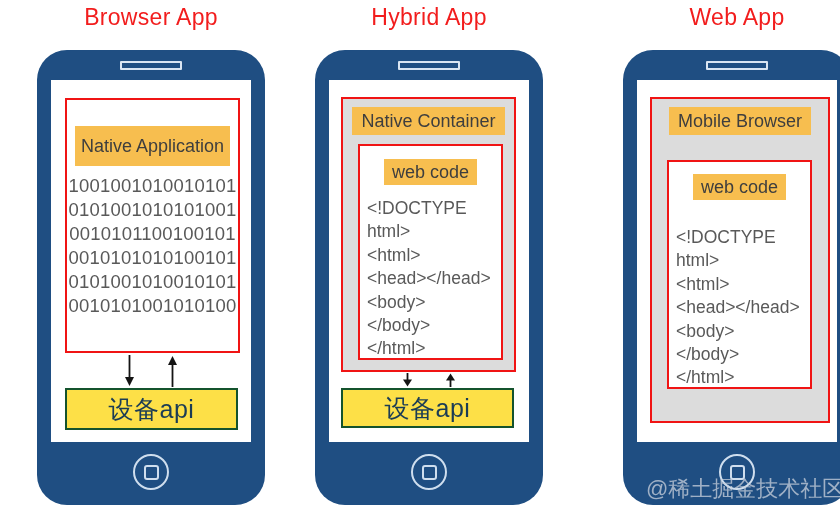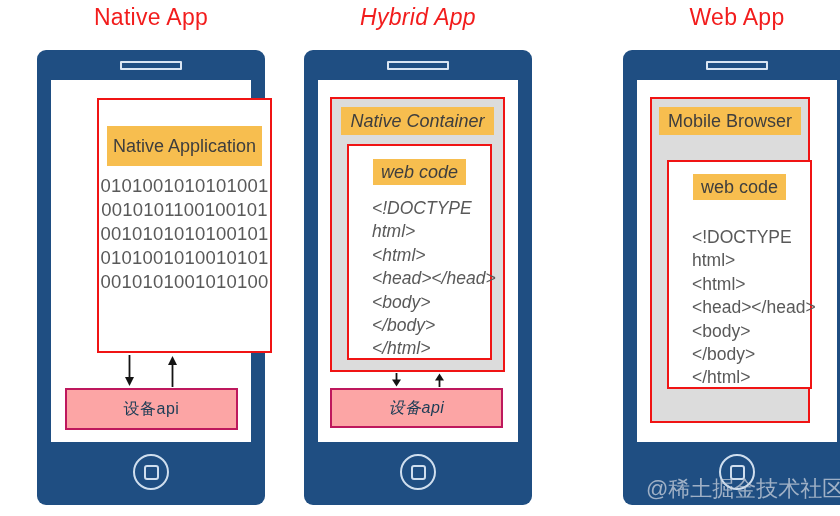--- a/index.html
+++ b/index.html
@@ -1,94 +1,95 @@
 <!DOCTYPE html>
 <html><head>
 <meta charset="utf-8">
 <style>
   html,body{margin:0;padding:0;background:#fff;}
   .canvas{
     position:relative;width:840px;height:516px;background:#ffffff;overflow:hidden;
     font-family:"Liberation Sans","DejaVu Sans",sans-serif;
   }
   .col{position:absolute;top:0;width:228px;height:516px;}
-  .col1{left:37px;} .col2{left:304px;font-style:italic;} .col3{left:591px;margin-left:32px;}
+  .col1{left:37px;} .col2{left:315px;} .col3{left:591px;margin-left:32px;}
   .title{
     position:absolute;top:4px;left:0;width:100%;text-align:center;
     font-size:23px;font-weight:400;color:#f21d1d;letter-spacing:.3px;
   }
   .phone{
     position:absolute;top:50px;left:0;width:228px;height:455px;
-    background:#1f4e82;border-radius:9px;
+    background:#1f4e82;border-radius:30px;
   }
   .speaker{
     position:absolute;top:11px;left:50%;transform:translateX(-50%);
     width:58px;height:5px;border:2px solid #d9e5f2;background:#1f4e82;border-radius:1px;
   }
   .screen{
     position:absolute;left:14px;right:14px;top:30px;bottom:63px;background:#ffffff;
   }
   .home{
     position:absolute;bottom:15px;left:50%;transform:translateX(-50%);
     width:36px;height:36px;border:2px solid #cfdeee;border-radius:50%;
     box-sizing:border-box;display:flex;align-items:center;justify-content:center;
   }
   .home-sq{width:15px;height:15px;border:2px solid #cfdeee;border-radius:3px;box-sizing:border-box;}
   .redbox{border:2px solid #f01414;box-sizing:border-box;position:absolute;}
-  .native-box{left:14px;top:18px;width:175px;height:255px;background:#fff;text-align:center;margin-left:32px;}
+  .native-box{left:14px;top:18px;width:175px;height:255px;background:#fff;text-align:center;}
   .chip{
     display:inline-block;background:#f7be4f;color:#3e3e3e;font-size:18px;line-height:20px;
   }
   .chip-app{margin-top:26px;padding:10px 6px;}
   .chip-container{margin-top:8px;padding:4px 9px;}
   .chip-webcode{padding:3px 8px;}
   .binary{
     margin-top:8px;font-size:18.5px;line-height:24px;color:#595959;letter-spacing:.2px;white-space:nowrap;
   }
   .container-box{left:12px;top:17px;width:175px;height:275px;background:#dcdcdc;text-align:center;}
-  .container-box3{left:13px;top:17px;width:160px;height:326px;background:#dcdcdc;text-align:center;}
+  .container-box3{left:13px;top:17px;width:180px;height:326px;background:#dcdcdc;text-align:center;}
   .inner-box{left:15px;top:45px;width:145px;height:216px;background:#fff;text-align:center;}
   .inner-box3{left:15px;top:61px;width:145px;height:229px;background:#fff;text-align:center;}
   .inner-box .chip-webcode{margin-top:13px;}
   .inner-box3 .chip-webcode{margin-top:12px;}
   .code{
-    text-align:left;padding-left:23px;font-size:17.5px;line-height:23.4px;color:#595959;white-space:nowrap;
+    text-align:left;padding-left:7px;font-size:17.5px;line-height:23.4px;color:#595959;white-space:nowrap;
   }
   .inner-box .code{margin-top:12px;}
   .inner-box3 .code{margin-top:26px;}
   .arrows{
     position:absolute;left:50%;transform:translateX(-50%);
     display:flex;gap:31px;align-items:flex-start;
   }
   .arrows-tall{top:275px;height:32px;}
   .arrows-short{top:293px;height:14px;}
   .api{
-    position:absolute;background:#fca5a5;border:2px solid #be185d;box-sizing:border-box;
-    color:#1b3c55;font-size:16px;display:flex;align-items:center;justify-content:center;
+    position:absolute;background:#fde047;border:2px solid #14532d;box-sizing:border-box;
+    color:#1b3c55;font-size:25px;display:flex;align-items:center;justify-content:center;
     letter-spacing:.5px;
   }
   .api1{left:14px;top:308px;width:173px;height:42px;}
   .api2{left:12px;top:308px;width:173px;height:40px;}
   .wm{position:absolute;white-space:nowrap;}
   .wm-juejin{left:646px;top:474px;font-size:22px;color:rgba(203,210,220,0.75);}
   .wm-csdn{left:632px;top:512px;font-size:28px;color:rgba(168,180,195,0.85);}
 </style>
 </head>
 <body>
 
 <div class="canvas">
 
   <div class="col col1">
-    <div class="title">Native App</div>
+    <div class="title">Browser App</div>
     <div class="phone">
       <div class="speaker"></div>
       <div class="screen">
         <div class="redbox native-box">
           <div class="chip chip-app">Native Application</div>
           <div class="binary">
+            <div>1001001010010101</div>
             <div>0101001010101001</div>
             <div>0010101100100101</div>
             <div>0010101010100101</div>
             <div>0101001010010101</div>
             <div>0010101001010100</div>
           </div>
         </div>
         <div class="arrows arrows-tall">
           <svg width="12" height="32" viewBox="0 0 12 32">
             <line x1="6" y1="0" x2="6" y2="24" stroke="#141414" stroke-width="1.8"></line>

